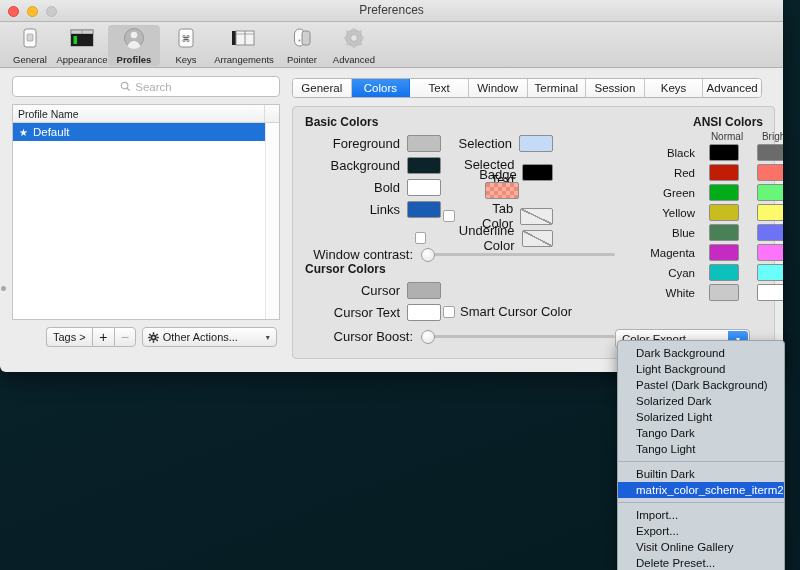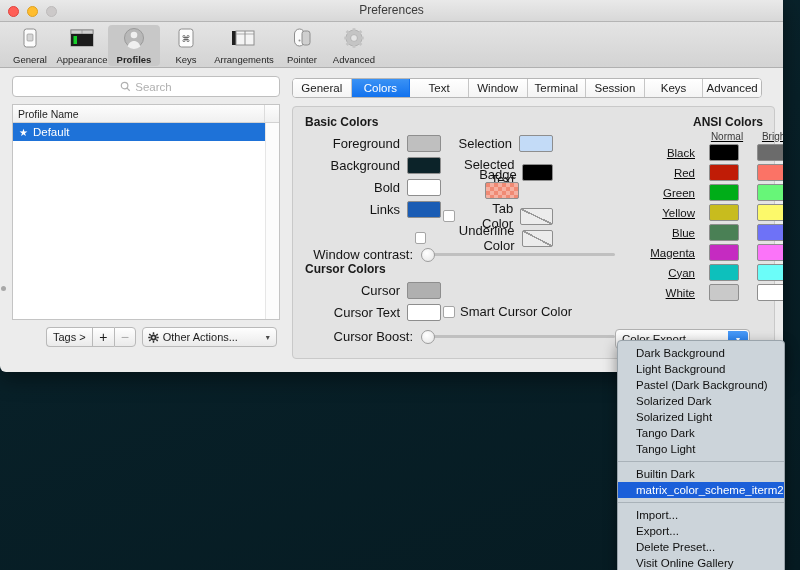--- a/index.html
+++ b/index.html
@@ -172,21 +172,21 @@
     width: 186px; height: 3px; background: #c0c0c0;
     border-radius: 2px; margin-left: -6px;
   }
   .knob {
     width: 14px; height: 14px; border-radius: 50%;
     background: radial-gradient(circle at 40% 35%, #fff, #e4e4e4);
     border: 1px solid #9d9d9d; position: relative; z-index: 2;
   }
 
   
-  .ansi { position: absolute; left: 355px; top: 24px; text-decoration: underline; }
+  .ansi { position: absolute; left: 355px; top: 24px; }
   .ansi-head { display: flex; font-size: 10px; color: #3a3a3a; margin-bottom: 2px; }
   .ansi-head .sp { width: 55px; }
   .ansi-head .h  { width: 48px; text-align: center; }
   .ansi-row { display: flex; align-items: center; margin-bottom: 3px; }
   .ansi-row .name { width: 52px; text-align: right; font-size: 11.5px; color: #141414; padding-right: 5px; }
   .ansi-sw {
     width: 30px; height: 17px; border: 1px solid #8e8e8e; border-radius: 2px; margin: 0 9px;
   }
 
   
@@ -521,15 +521,15 @@
 
   <div class="menu-sep"></div>
 
   <div class="menu-item">Builtin Dark</div>
   <div class="menu-item selected">matrix_color_scheme_iterm2</div>
 
   <div class="menu-sep"></div>
 
   <div class="menu-item">Import...</div>
   <div class="menu-item">Export...</div>
+  <div class="menu-item">Visit Online Gallery</div>
   <div class="menu-item">Delete Preset...</div>
-  <div class="menu-item">Visit Online Gallery</div>
 </div>
 
 </body></html>

